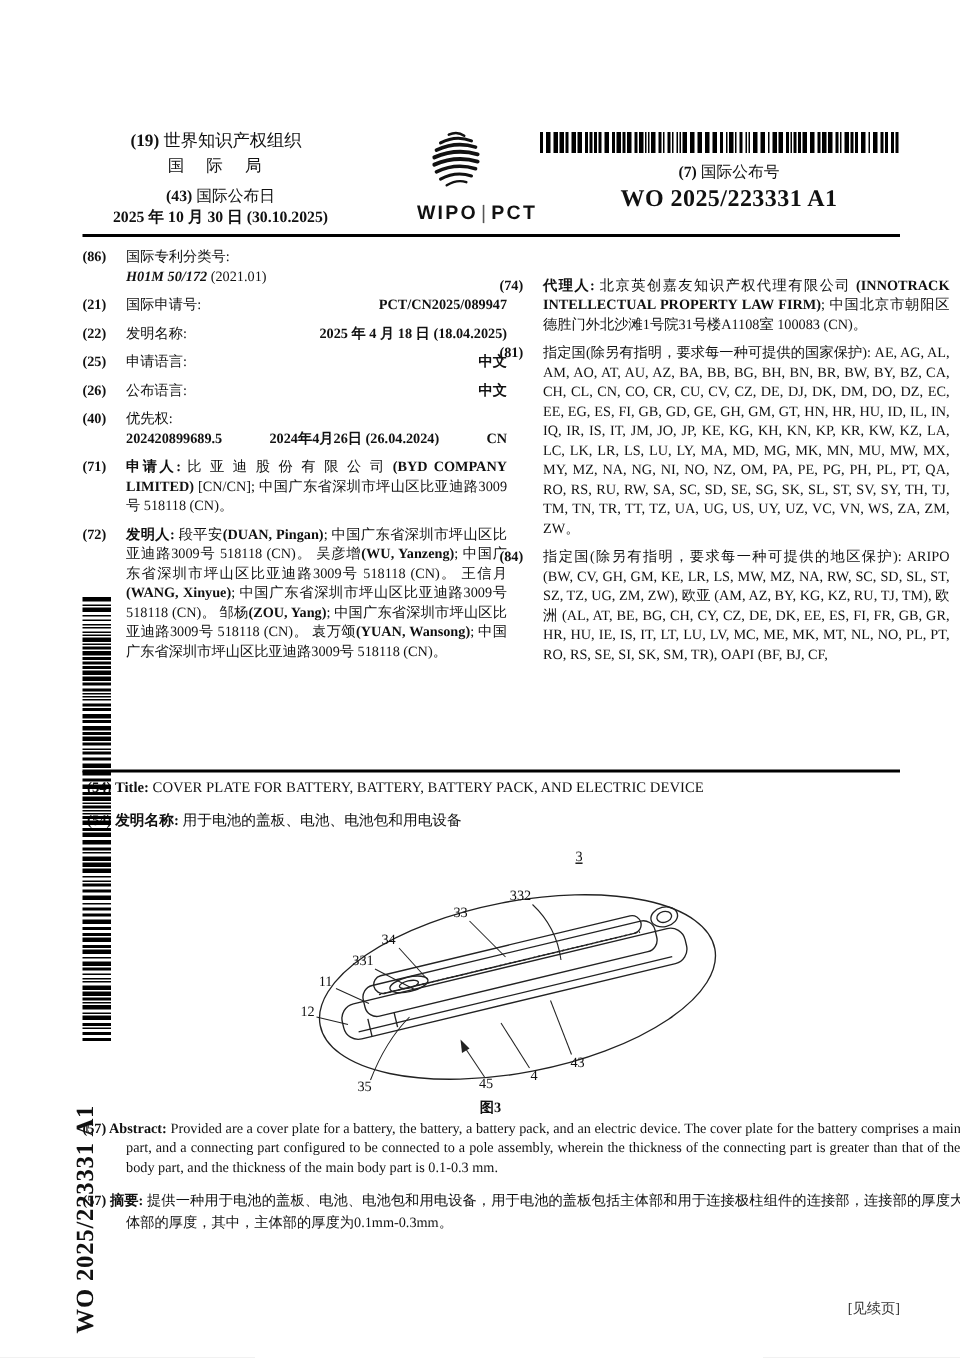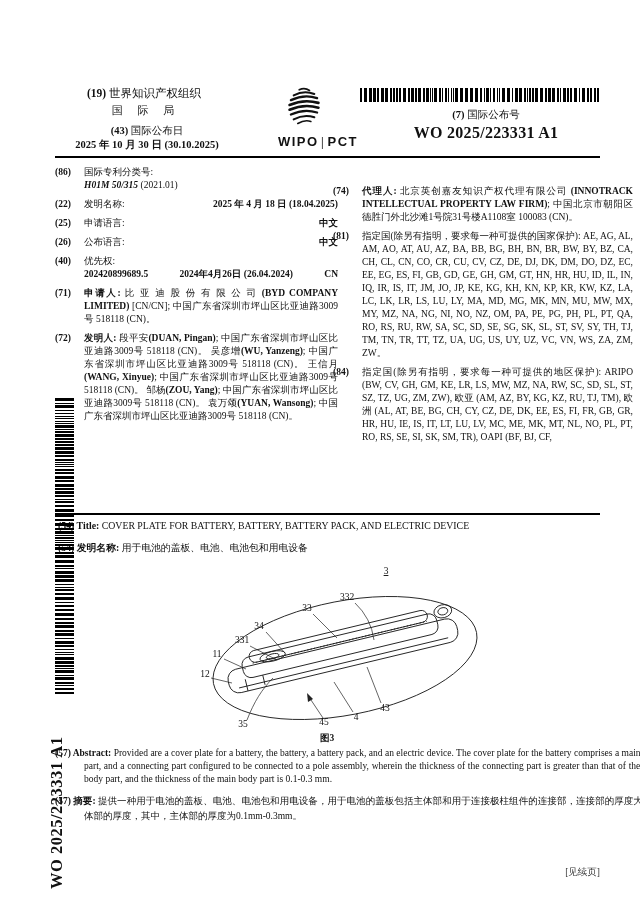--- a/index.html
+++ b/index.html
@@ -147,21 +147,28 @@
   <div class="abs pubnum-label ctr"><span class="run-b">(7) </span><span>国际公布号</span></div>
   <div class="abs pubnum ctr">WO 2025/223331 A1</div>
 
   <div class="abs hrule" style="top:156px"></div>
 
   <div class="abs col col-left" id="col-left">
       <div class="bib-item">
         <span class="bib-num">(86)</span>
         <div>
           <div><span>国际专利分类号:</span></div>
-          <div><span class="run-bi">H01M 50/315</span><span> (2021.01)</span></div>
+          <div><span class="run-bi">H01M 50/172</span><span> (2021.01)</span></div>
+        </div>
+      </div>
+      <div class="bib-item">
+        <span class="bib-num">(21)</span>
+        <div class="kv">
+          <span>国际申请号:</span>
+          <span class="run-b">PCT/CN2025/089947</span>
         </div>
       </div>
       <div class="bib-item">
         <span class="bib-num">(22)</span>
         <div class="kv">
           <span>发明名称:</span>
           <span class="run-b">2025 年 4 月 18 日 (18.04.2025)</span>
         </div>
       </div>
       <div class="bib-item">

